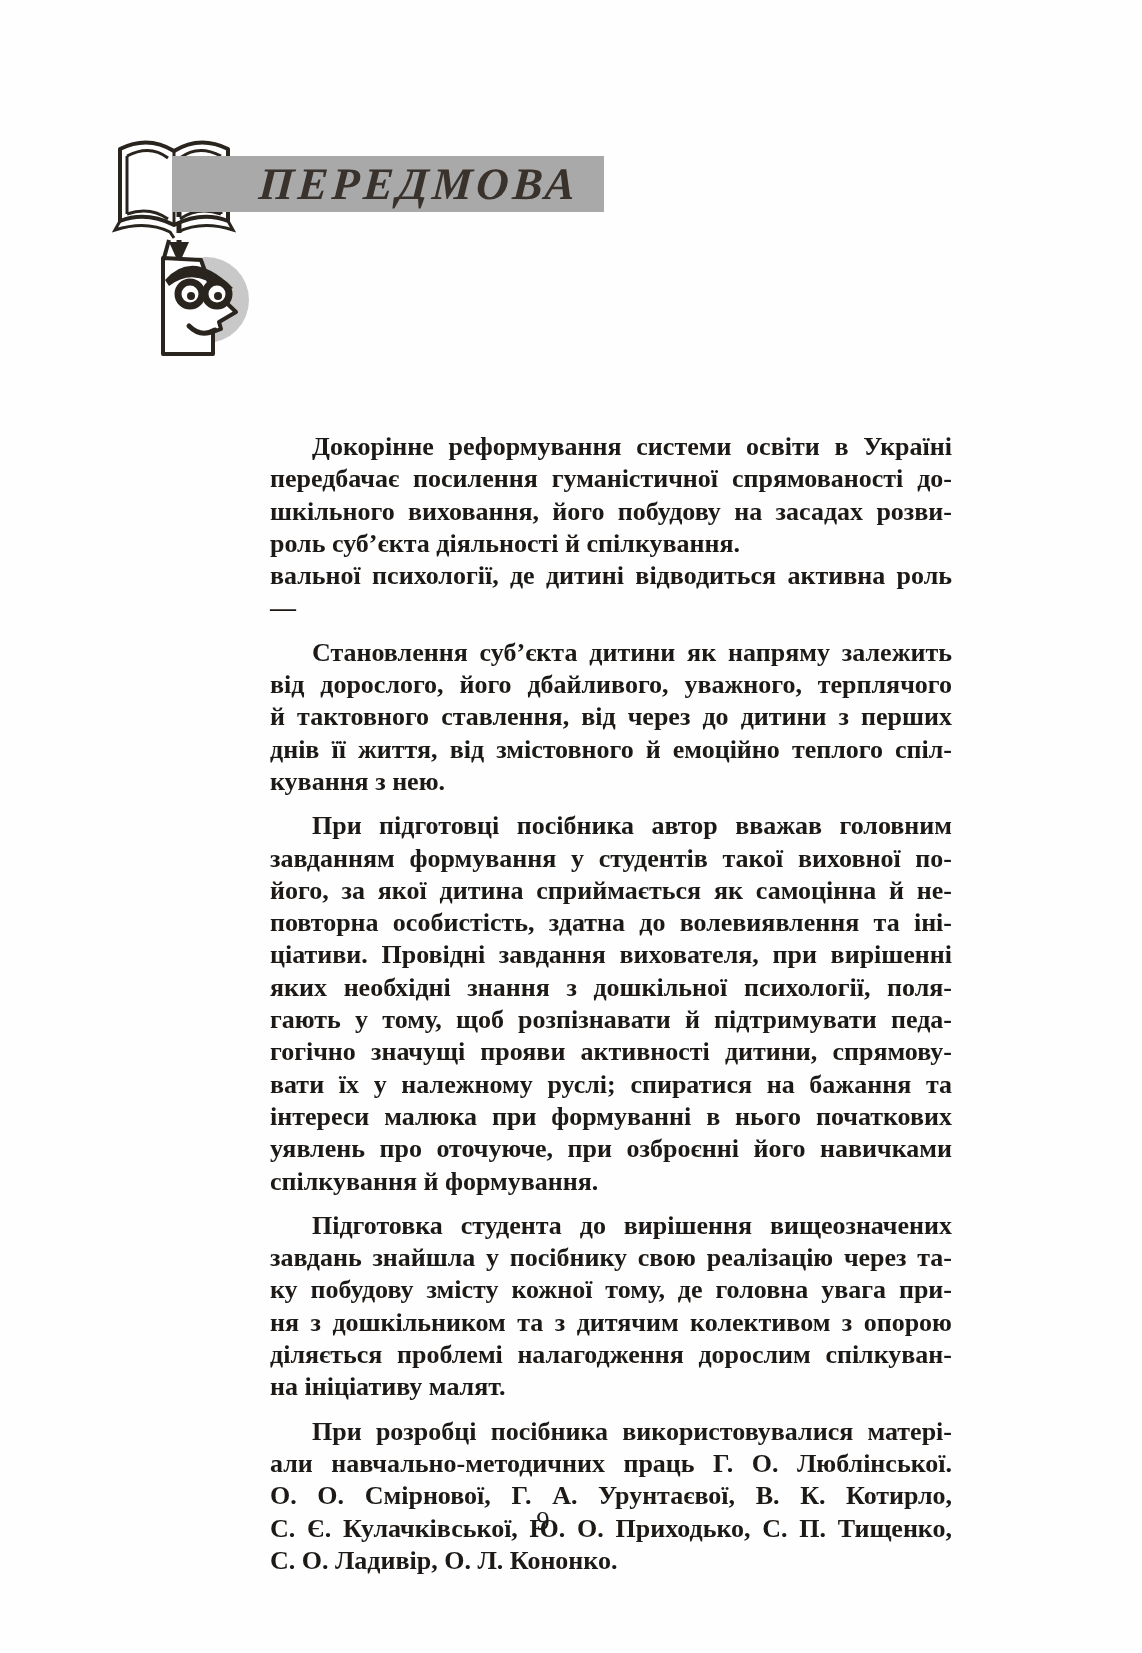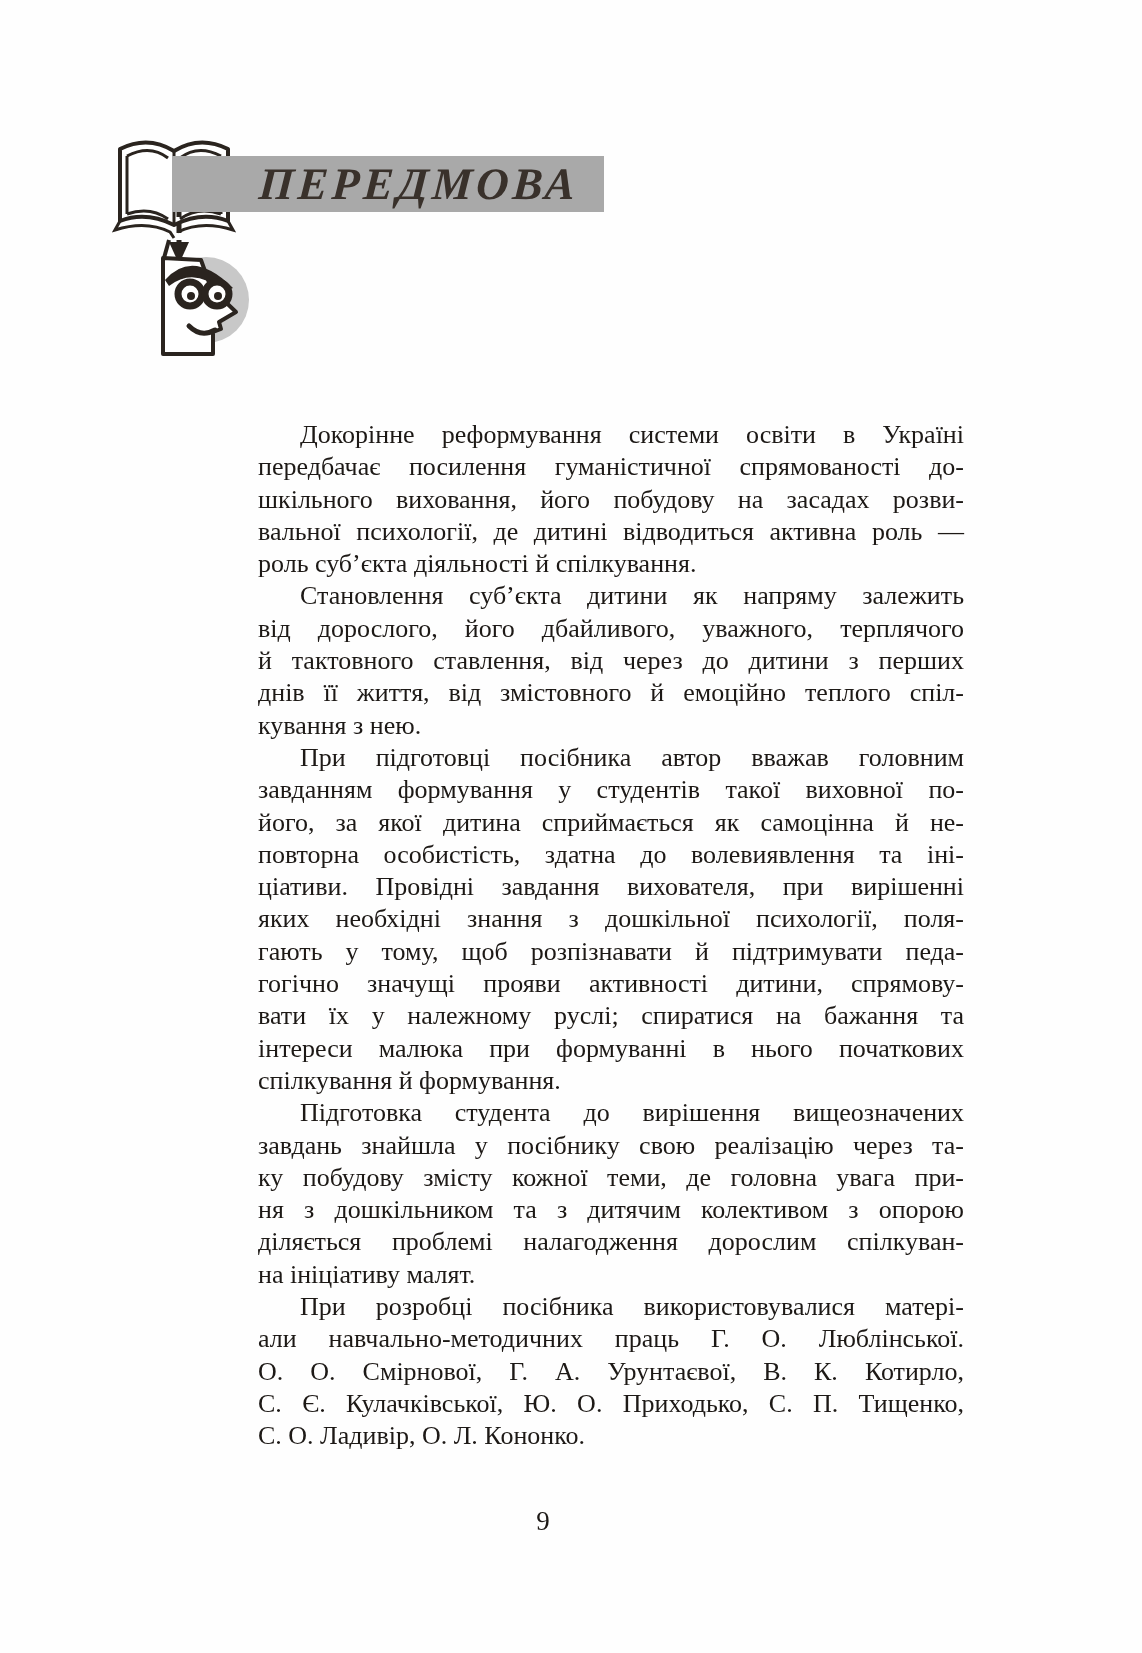--- a/index.html
+++ b/index.html
@@ -30,21 +30,21 @@
   }
   .icon-abs{position:absolute;}
   #book-icon{left:110px;top:132px;}
   #arrow-icon{left:166px;top:206px;}
   #face-icon{left:133px;top:234px;}
   
   .body-text{
     position:absolute;left:258px;top:419px;width:706px;
     font-size:26px;
   }
-  .paragraph{margin:0;padding:0;}
+  .paragraph{margin:12px;padding:0;font-weight:bold;}
   .line{
     line-height:32.3px;
     text-align:justify;
     text-align-last:justify;
     white-space:normal;
   }
   .line.first{text-indent:42px;}
   .line.last{text-align-last:left;}
   .page-number{
     position:absolute;left:258px;top:1506px;width:570px;
@@ -92,47 +92,48 @@
 
   <div class="banner">
     <span class="banner-title">ПЕРЕДМОВА</span>
   </div>
 
   <div class="body-text">
       <div class="paragraph">
         <div class="line first">Докорінне реформування системи освіти в Україні</div>
         <div class="line">передбачає посилення гуманістичної спрямованості до-</div>
         <div class="line">шкільного виховання, його побудову на засадах розви-</div>
+        <div class="line last">роль суб’єкта діяльності й спілкування.</div>
         <div class="line">вальної психології, де дитині відводиться активна роль —</div>
-        <div class="line last">роль суб’єкта діяльності й спілкування.</div>
       </div>
       <div class="paragraph">
         <div class="line first">Становлення суб’єкта дитини як напряму залежить</div>
         <div class="line">від дорослого, його дбайливого, уважного, терплячого</div>
         <div class="line">й тактовного ставлення, від через до дитини з перших</div>
         <div class="line">днів її життя, від змістовного й емоційно теплого спіл-</div>
         <div class="line last">кування з нею.</div>
       </div>
       <div class="paragraph">
         <div class="line first">При підготовці посібника автор вважав головним</div>
         <div class="line">завданням формування у студентів такої виховної по-</div>
         <div class="line">його, за якої дитина сприймається як самоцінна й не-</div>
         <div class="line">повторна особистість, здатна до волевиявлення та іні-</div>
         <div class="line">ціативи. Провідні завдання вихователя, при вирішенні</div>
         <div class="line">яких необхідні знання з дошкільної психології, поля-</div>
         <div class="line">гають у тому, щоб розпізнавати й підтримувати педа-</div>
         <div class="line">гогічно значущі прояви активності дитини, спрямову-</div>
         <div class="line">вати їх у належному руслі; спиратися на бажання та</div>
         <div class="line">інтереси малюка при формуванні в нього початкових</div>
+        <div class="line">уявлень про оточуюче, при озброєнні його навичками</div>
         <div class="line last">спілкування й формування.</div>
       </div>
       <div class="paragraph">
         <div class="line first">Підготовка студента до вирішення вищеозначених</div>
         <div class="line">завдань знайшла у посібнику свою реалізацію через та-</div>
-        <div class="line">ку побудову змісту кожної теми, де головна увага при-</div>
+        <div class="line">ку побудову змісту кожної тому, де головна увага при-</div>
         <div class="line">ня з дошкільником та з дитячим колективом з опорою</div>
         <div class="line">діляється проблемі налагодження дорослим спілкуван-</div>
         <div class="line last">на ініціативу малят.</div>
       </div>
       <div class="paragraph">
         <div class="line first">При розробці посібника використовувалися матері-</div>
         <div class="line">али навчально-методичних праць Г. О. Люблінської.</div>
         <div class="line">О. О. Смірнової, Г. А. Урунтаєвої, В. К. Котирло,</div>
         <div class="line">С. Є. Кулачківської, Ю. О. Приходько, С. П. Тищенко,</div>
         <div class="line last">С. О. Ладивір, О. Л. Кононко.</div>

